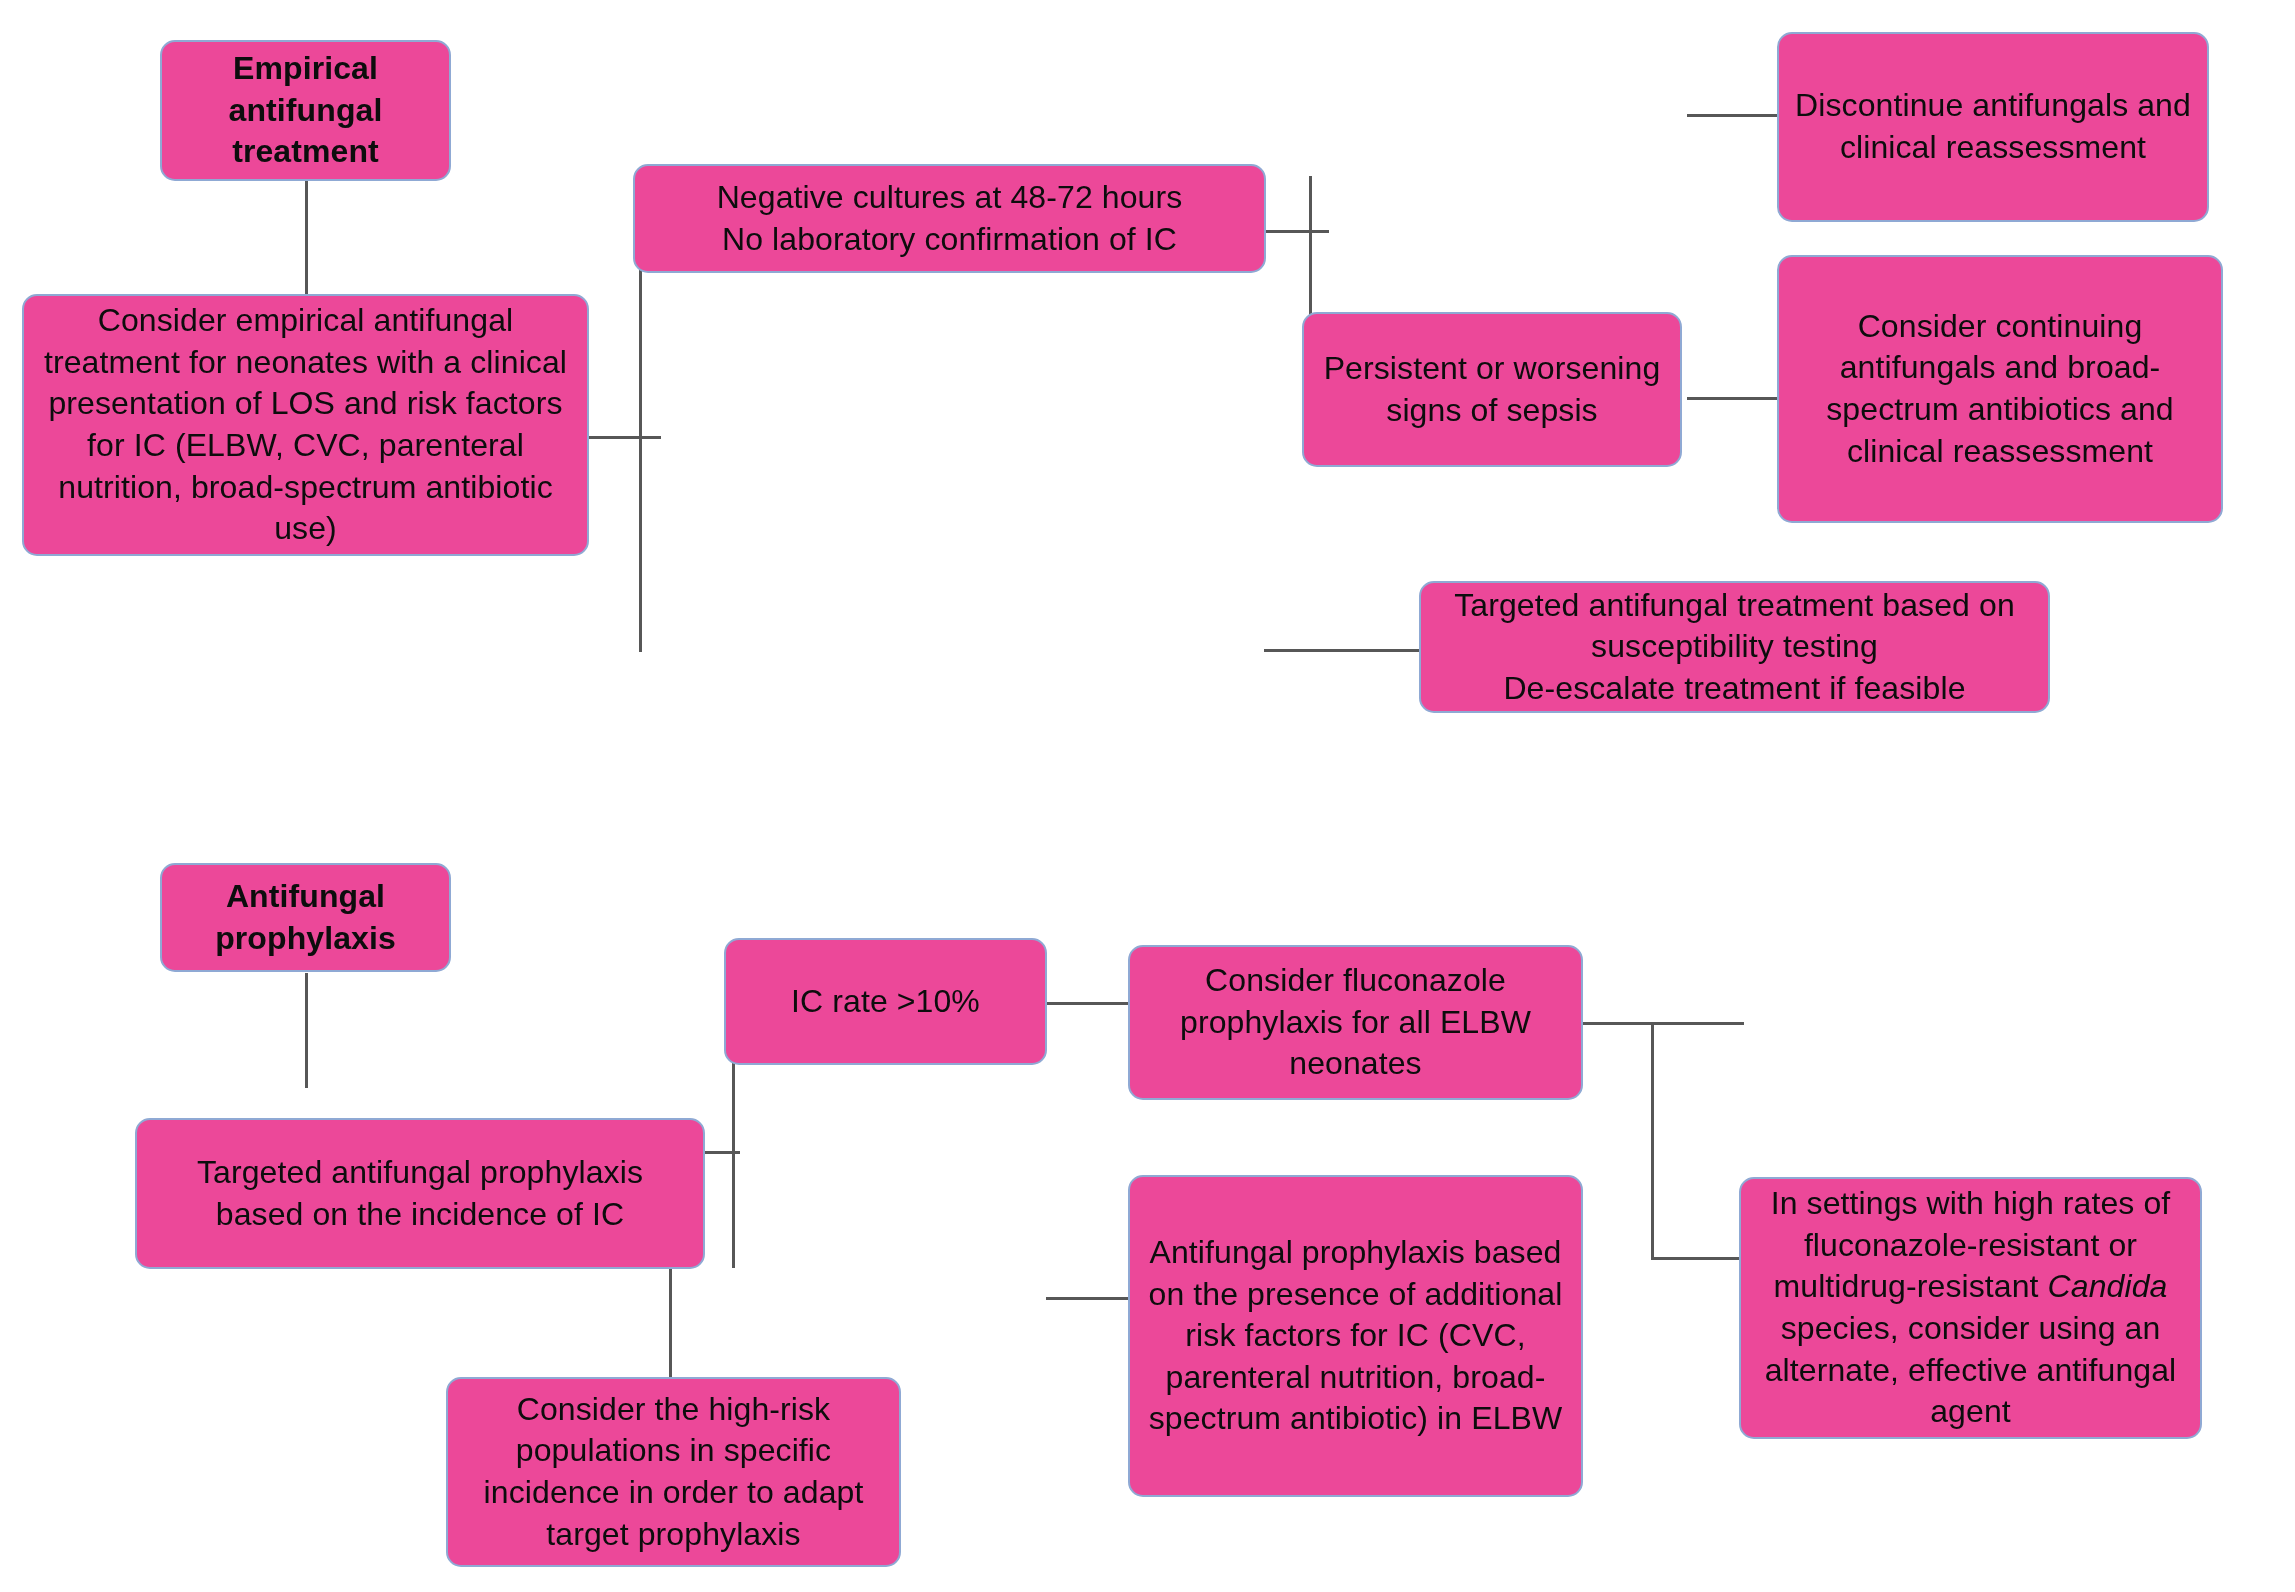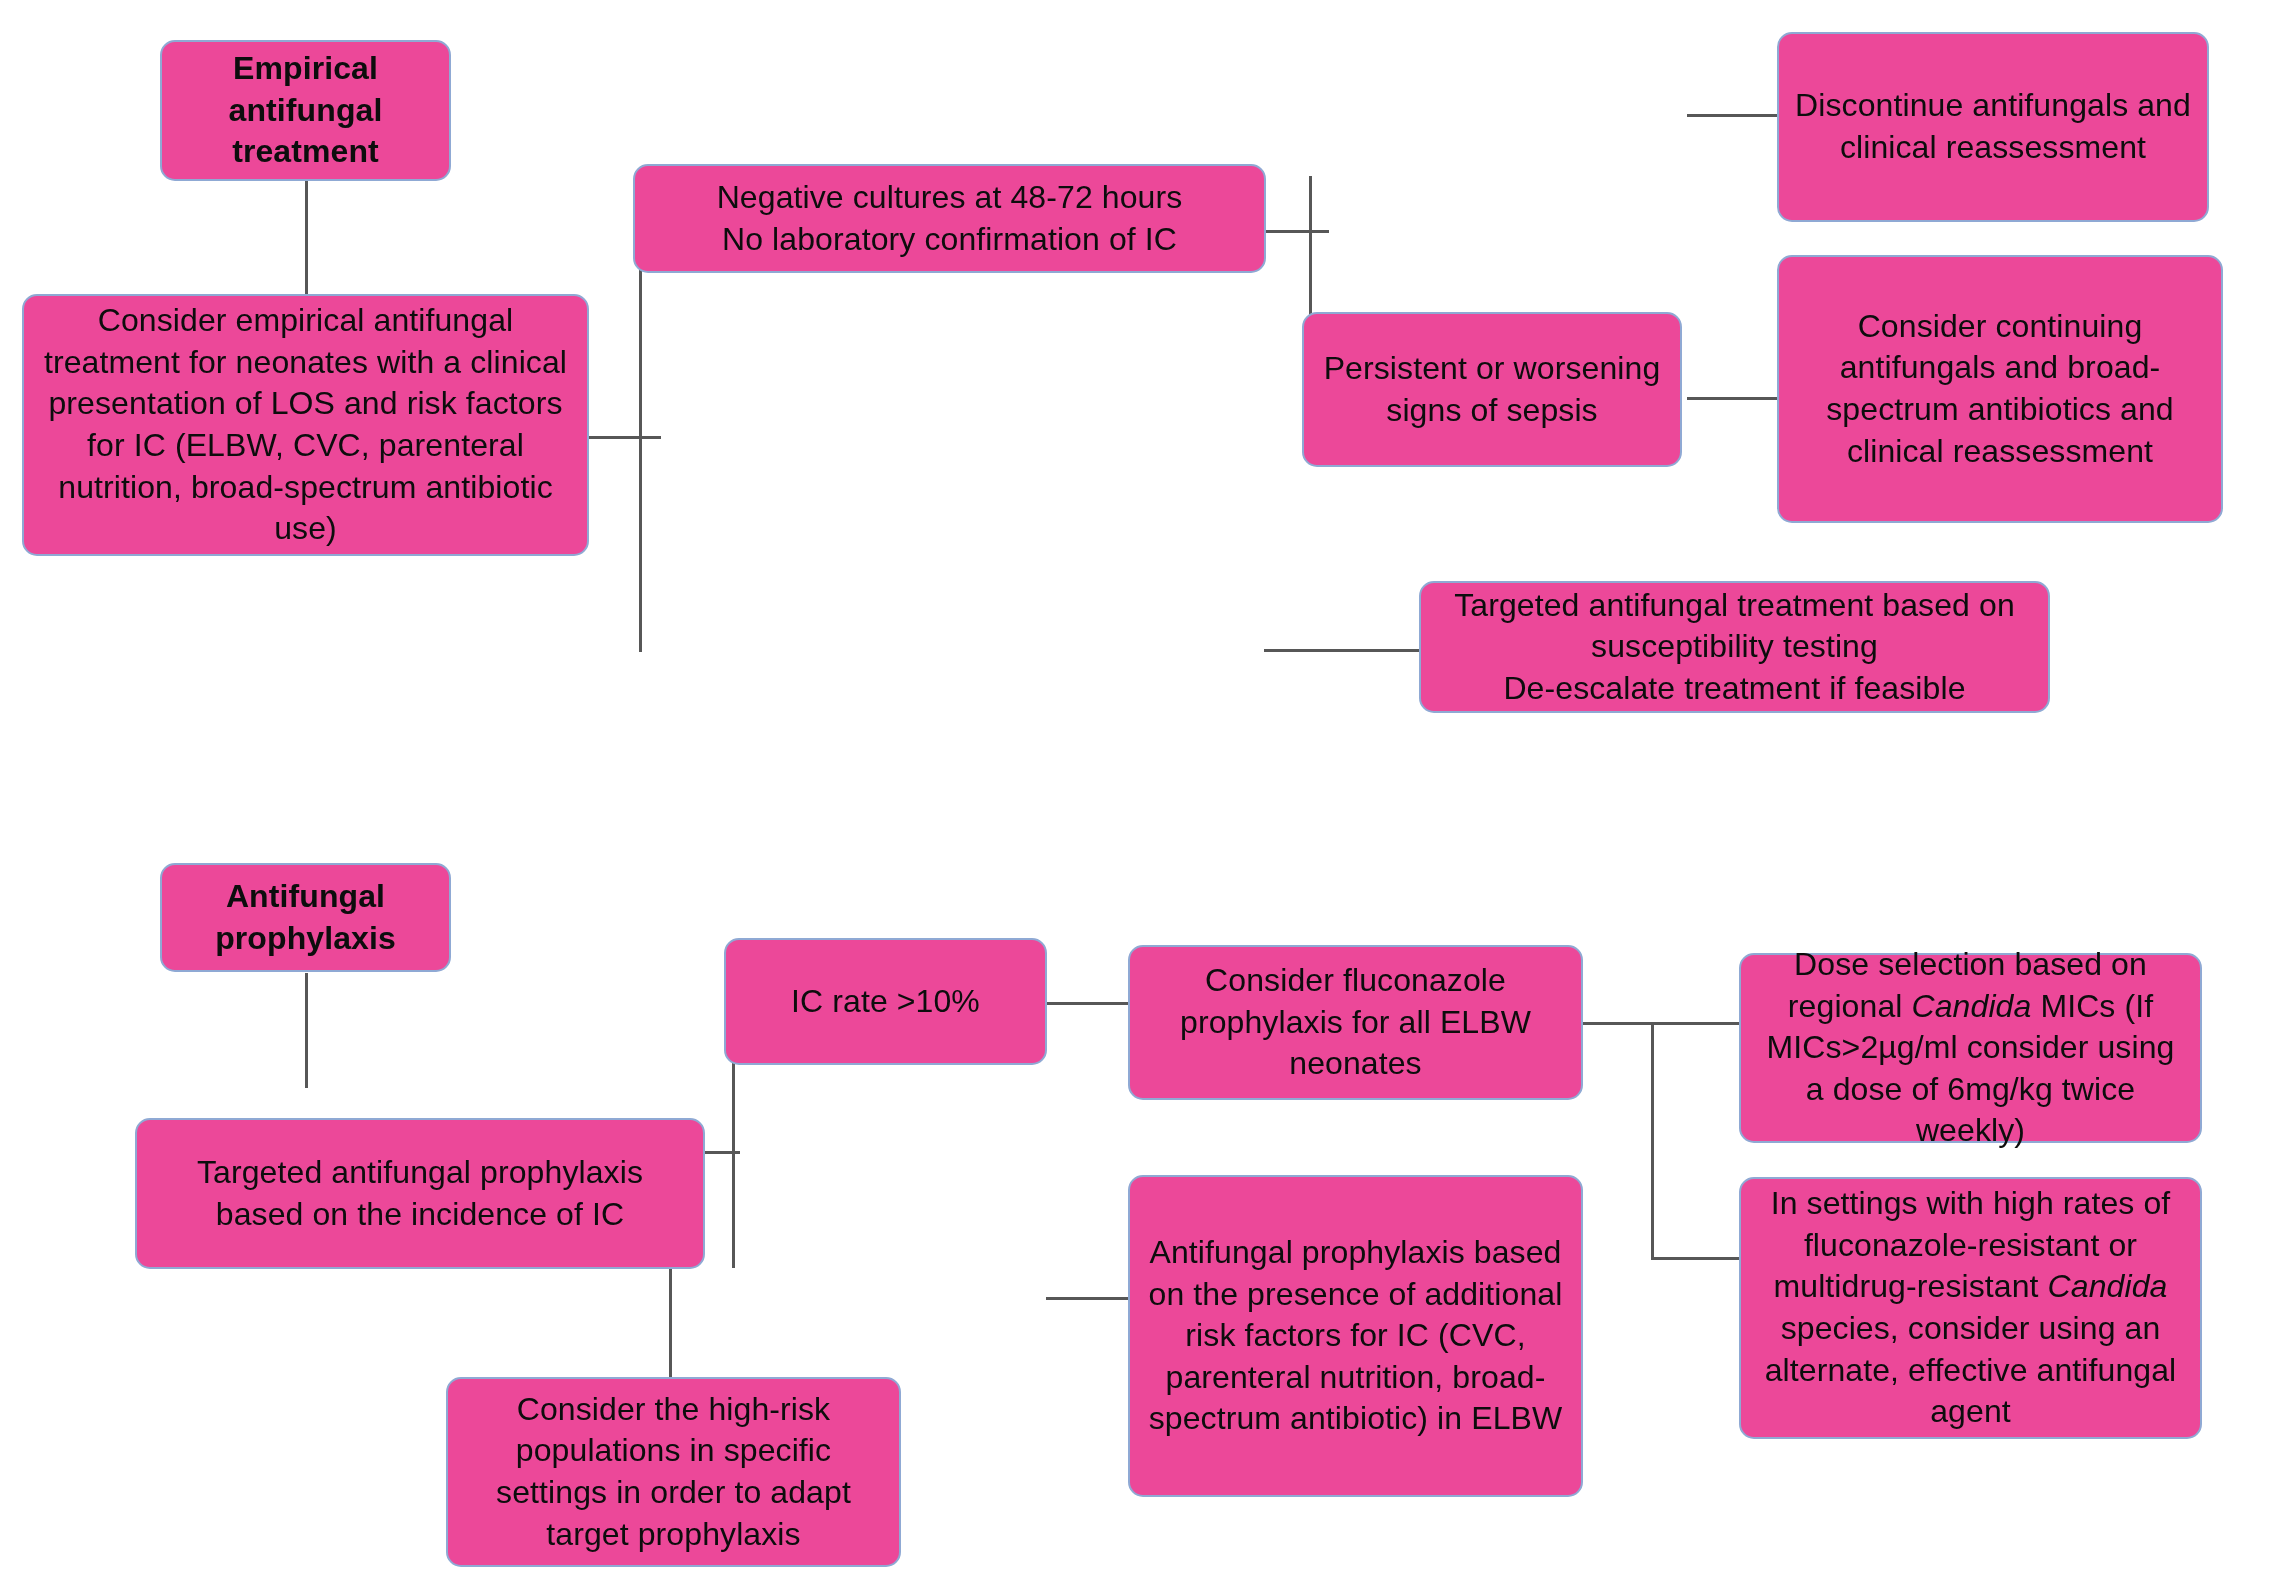--- a/index.html
+++ b/index.html
@@ -133,31 +133,28 @@
   </div>
 
   <div class="node" style="left:724px; top:938px; width:323px; height:127px;">
     <span class="txt">IC rate &gt;10%</span>
   </div>
 
   <div class="node" style="left:1128px; top:945px; width:455px; height:155px;">
     <span class="txt">Consider fluconazole prophylaxis for all ELBW neonates</span>
   </div>
 
-  <div class="node" style="left:1739px; top:953px; width:463px; height:190px;">
-    <span class="txt"><span>Dose selection based on regional </span><span class="it">Candida</span><span> MICs (If MICs&gt;2µg/ml consider using a dose of 6mg/kg twice weekly)</span></span>
-  </div>
 
   <div class="node" style="left:1739px; top:1177px; width:463px; height:262px;">
     <span class="txt"><span>In settings with high rates of fluconazole-resistant or multidrug-resistant </span><span class="it">Candida</span><span> species, consider using an alternate, effective antifungal agent</span></span>
   </div>
 
 
   <div class="node" style="left:1128px; top:1175px; width:455px; height:322px;">
     <span class="txt">Antifungal prophylaxis based on the presence of additional risk factors for IC (CVC, parenteral nutrition, broad-spectrum antibiotic) in ELBW</span>
   </div>
 
   <div class="node" style="left:446px; top:1377px; width:455px; height:190px;">
-    <span class="txt">Consider the high-risk populations in specific settings in order to adapt target prophylaxis</span>
+    <span class="txt">Consider the high-risk populations in specific incidence in order to adapt target prophylaxis</span>
   </div>
 
 </div>
 
 
 </body></html>

